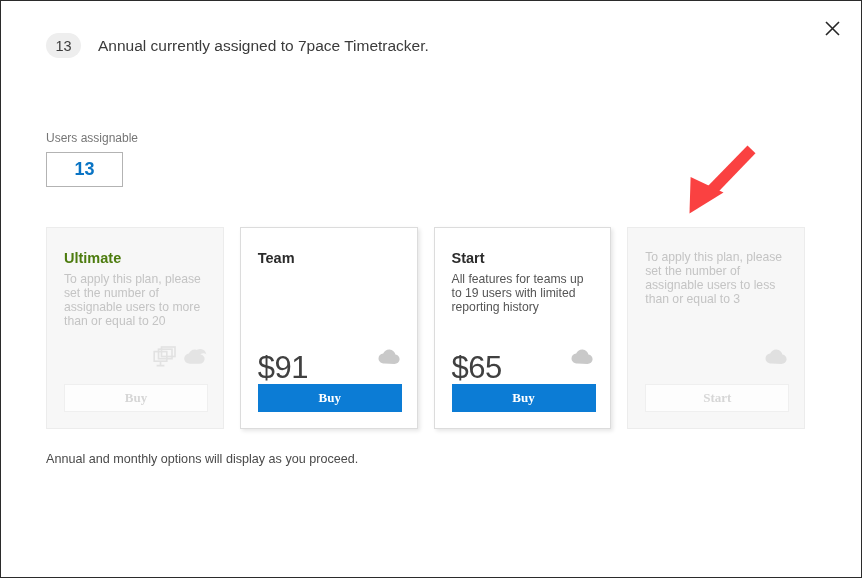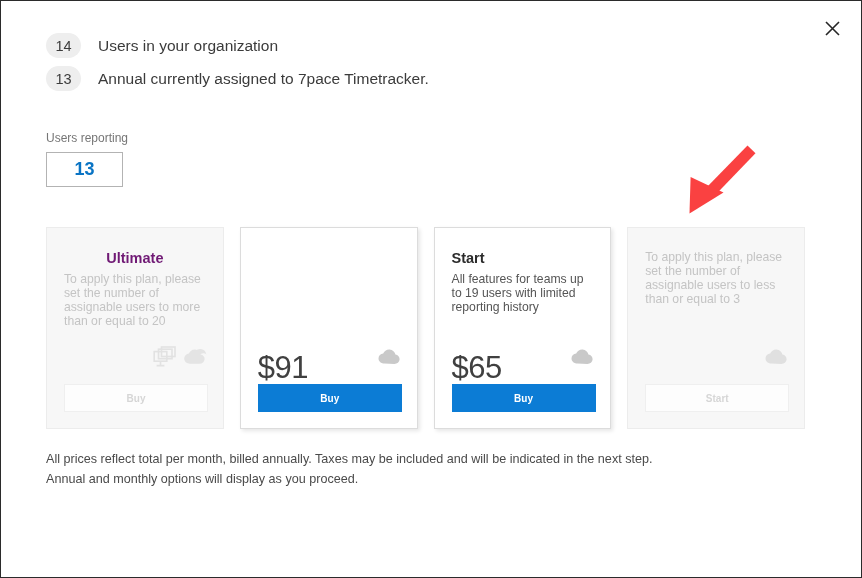--- a/index.html
+++ b/index.html
@@ -133,21 +133,21 @@
     border: 1px solid #ececec;
     box-shadow: none;
   }
   .card-title {
     font-size: 14.5px;
     font-weight: bold;
     color: #2b2b2b;
     margin: 0 0 5px 0;
     line-height: 1.2;
   }
-  .card.disabled .card-title { color: #701a75; text-align: center; }
+  .card.disabled .card-title { color: #4d7c0f; }
 
   .card-desc {
     font-size: 12.2px;
     line-height: 14px;
     color: #555555;
     margin: 0;
     max-width: 150px;
   }
   .card.disabled .card-desc { color: #c4c4c4; }
 
@@ -171,22 +171,22 @@
   }
 
   .card-action {
     position: absolute;
     left: 17px;
     bottom: 16px;
     width: 144px;
     height: 28px;
     box-sizing: border-box;
     border: none;
-    font-family: Liberation Sans, sans-serif;
-    font-size: 10px;
+    font-family: Liberation Serif, serif;
+    font-size: 13px;
     font-weight: bold;
     cursor: pointer;
     padding: 0;
   }
   .card-action.primary {
     background: #0c7cd5;
     color: #ffffff;
   }
   .card-action.ghost {
     background: #fdfdfd;
@@ -214,31 +214,27 @@
   <button class="close-btn">
     <span>
       <svg width="15" height="15" viewBox="0 0 15 15" aria-hidden="true">
         <path d="M1 1 L14 14 M14 1 L1 14" stroke="#262626" stroke-width="1.6" fill="none"></path>
       </svg>
     </span>
   </button>
 
   <div class="summary">
     <div class="summary-row">
-      <span class="badge">14</span>
-      <span class="summary-text">Users in your organization</span>
-    </div>
-    <div class="summary-row">
       <span class="badge">13</span>
       <span class="summary-text">Annual currently assigned to 7pace Timetracker.</span>
     </div>
   </div>
 
   <div class="assignable-wrap">
-    <div class="assignable-label">Users reporting</div>
+    <div class="assignable-label">Users assignable</div>
     <input class="assignable-input" type="text" value="13" style="">
   </div>
 
   <div class="annotation-arrow">
     <svg width="96" height="96" viewBox="0 0 96 96" aria-hidden="true">
       <g fill="#fa4141">
         <path d="M70.5 10.5 L78.5 18.2 L37.8 60.5 L29.5 52.6 Z"></path>
         <path d="M12.5 78.5 L13.6 42.0 L46.5 57.5 Z"></path>
       </g>
     </svg>
@@ -266,20 +262,21 @@
               <path d="M7.0 17.8 C3.6 17.8 1.2 15.5 1.2 12.6 C1.2 10.0 3.2 7.9 5.9 7.6 C6.8 5.0 9.3 3.3 12.1 3.5 C15.0 3.7 17.3 5.8 17.7 8.5 C20.1 8.9 21.8 10.9 21.6 13.3 C21.4 15.8 19.2 17.8 16.6 17.8 Z"></path>
               <path d="M12.5 5.2 C14.4 3.0 17.6 2.4 20.2 3.8 C22.0 4.8 23.1 6.5 23.3 8.4 C23.5 8.4 23.5 8.4 23.7 8.5 C21.9 7.0 19.3 6.9 17.4 8.3 C16.5 6.7 14.7 5.4 12.5 5.2 Z"></path>
             </g>
           </svg>
         </span>
       </div>
       <button class="card-action ghost">Buy</button>
     </div>
 
     <div class="card enabled">
+      <div class="card-title">Team</div>
       <div class="card-price">$91</div>
       <div class="card-icons">
         <span>
           <svg width="26" height="20" viewBox="0 0 26 20" aria-hidden="true">
             <path fill="#c9c9c9" d="M7.2 17.4 C4.0 17.4 1.5 15.2 1.5 12.4 C1.5 9.9 3.6 7.8 6.2 7.6 C7.1 5.0 9.7 3.3 12.6 3.5 C15.6 3.8 18.0 5.9 18.4 8.6 C21.0 9.0 22.8 11.0 22.6 13.5 C22.4 16.0 20.1 17.9 17.4 17.9 Z"></path>
           </svg>
         </span>
       </div>
       <button class="card-action primary">Buy</button>
     </div>
@@ -306,17 +303,16 @@
             <path fill="#e0e0e0" d="M7.2 17.4 C4.0 17.4 1.5 15.2 1.5 12.4 C1.5 9.9 3.6 7.8 6.2 7.6 C7.1 5.0 9.7 3.3 12.6 3.5 C15.6 3.8 18.0 5.9 18.4 8.6 C21.0 9.0 22.8 11.0 22.6 13.5 C22.4 16.0 20.1 17.9 17.4 17.9 Z"></path>
           </svg>
         </span>
       </div>
       <button class="card-action ghost">Start</button>
     </div>
 
   </div>
 
   <div class="footer">
-    <div>All prices reflect total per month, billed annually. Taxes may be included and will be indicated in the next step.</div>
     <div>Annual and monthly options will display as you proceed.</div>
   </div>
 
 </div>
 
 </body></html>

